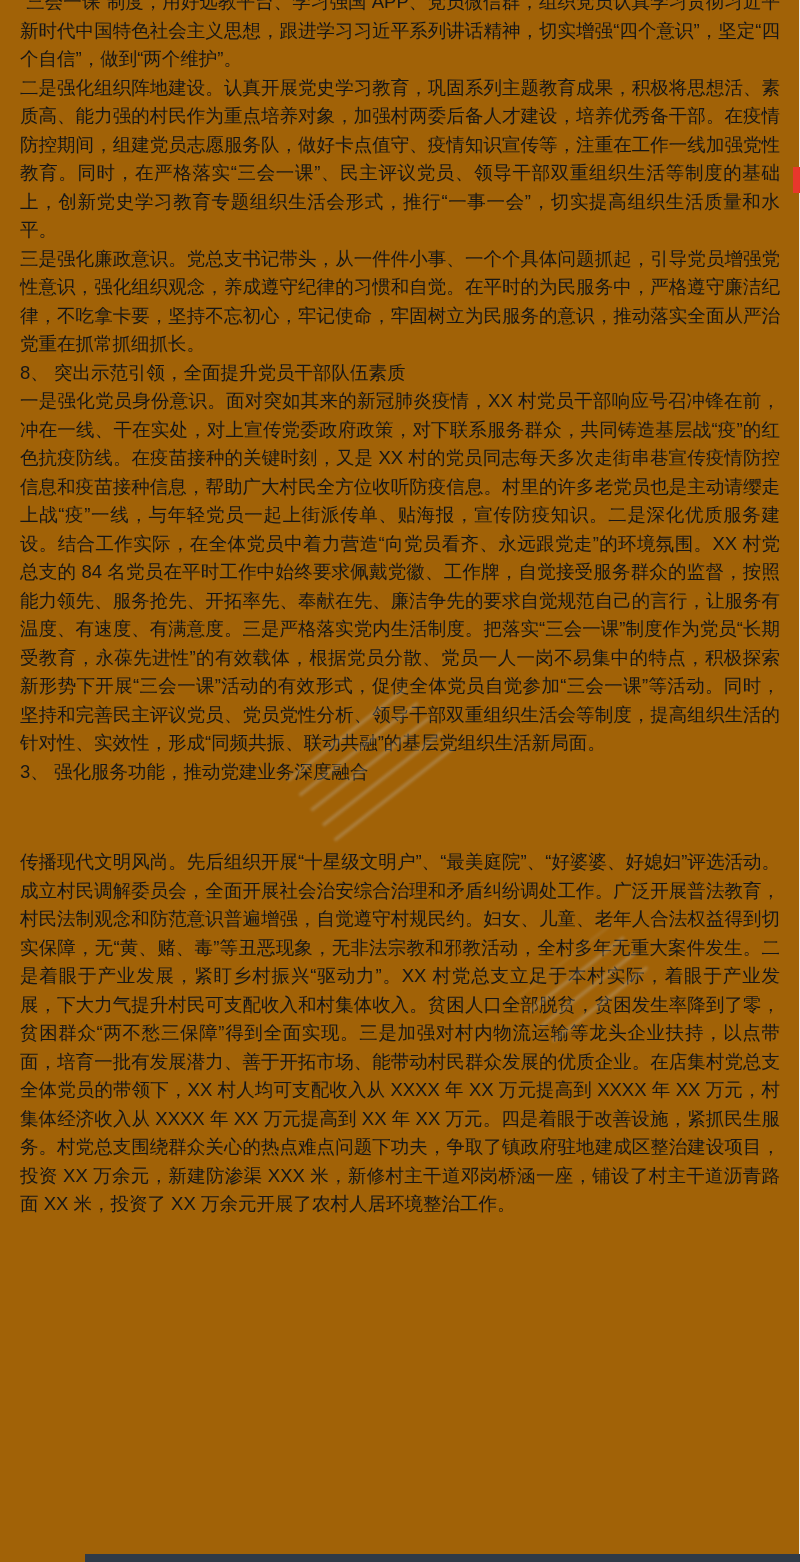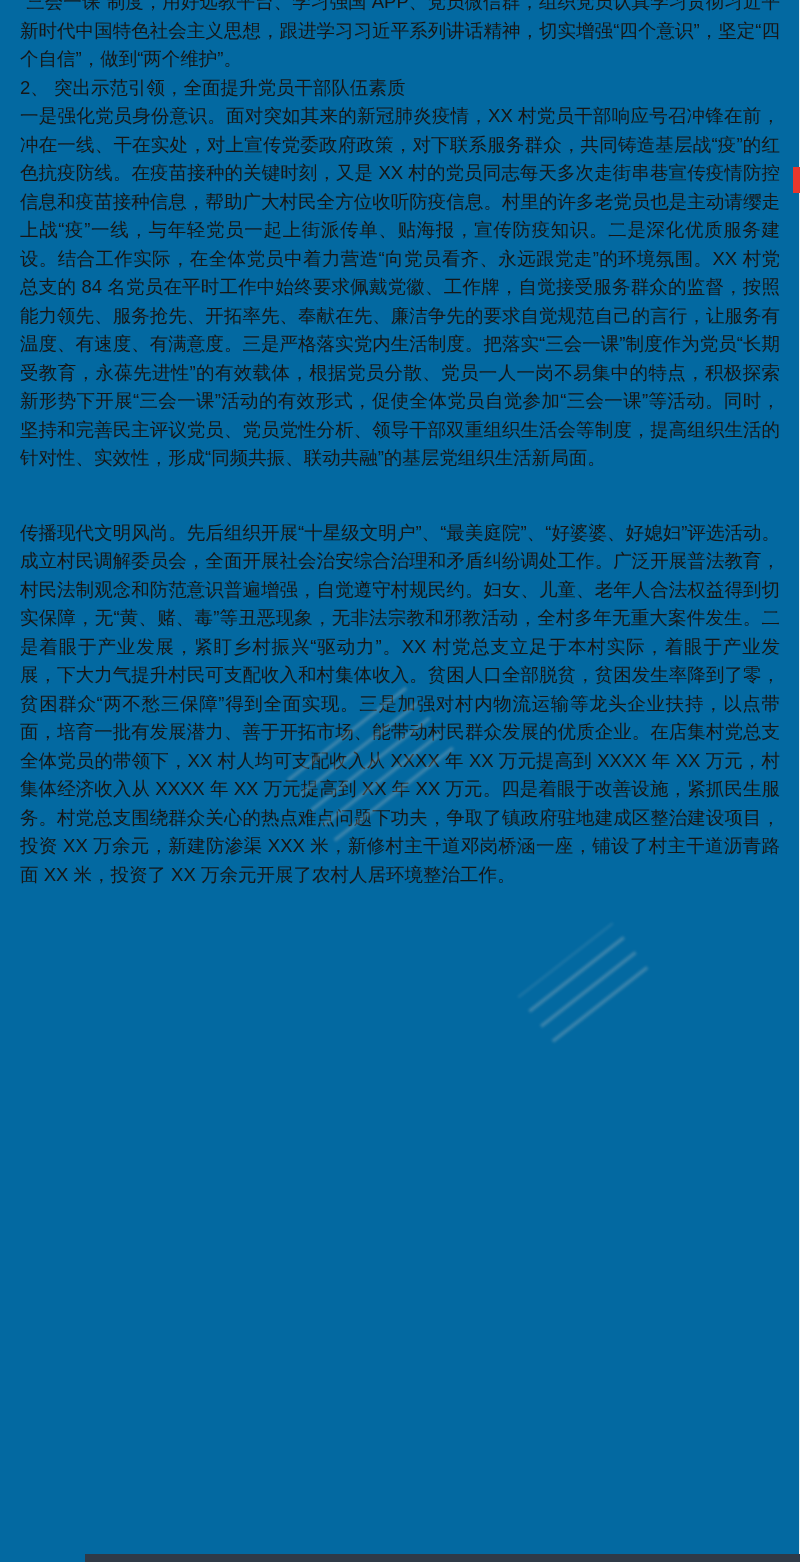--- a/index.html
+++ b/index.html
@@ -10,40 +10,40 @@
   body {
     width: 800px;
     height: 1562px;
     overflow: hidden;
     font-family: "Liberation Sans", "DejaVu Sans", sans-serif;
   }
   .page {
     position: relative;
     width: 800px;
     height: 1562px;
-    background: #0369a1;
+    background: #a16207;
     overflow: hidden;
   }
   .content {
     position: absolute;
     top: -12px;
     left: 20px;
     width: 760px;
     font-size: 18.5px;
     line-height: 28.5px;
     color: #161616;
     text-align: justify;
     word-break: break-all;
   }
   .content p {
     margin: 0;
     padding: 0;
   }
   p.page-gap {
-    margin-top: 46px;
+    margin-top: 62px;
   }
   
   .watermark {
     position: absolute;
     width: 150px;
     height: 96px;
     transform: rotate(-38deg);
     opacity: 0.35;
     filter: blur(1.6px);
     background: repeating-linear-gradient(
@@ -80,22 +80,25 @@
     background: #2f3a47;
   }
 </style>
 </head>
 <body>
 
 <div class="page">
 
   <div class="content">
     <p>“三会一课”制度，用好远教平台、学习强国 APP、党员微信群，组织党员认真学习贯彻习近平新时代中国特色社会主义思想，跟进学习习近平系列讲话精神，切实增强“四个意识”，坚定“四个自信”，做到“两个维护”。</p>
-    <p>2、 突出示范引领，全面提升党员干部队伍素质</p>
+    <p>二是强化组织阵地建设。认真开展党史学习教育，巩固系列主题教育成果，积极将思想活、素质高、能力强的村民作为重点培养对象，加强村两委后备人才建设，培养优秀备干部。在疫情防控期间，组建党员志愿服务队，做好卡点值守、疫情知识宣传等，注重在工作一线加强党性教育。同时，在严格落实“三会一课”、民主评议党员、领导干部双重组织生活等制度的基础上，创新党史学习教育专题组织生活会形式，推行“一事一会”，切实提高组织生活质量和水平。</p>
+    <p>三是强化廉政意识。党总支书记带头，从一件件小事、一个个具体问题抓起，引导党员增强党性意识，强化组织观念，养成遵守纪律的习惯和自觉。在平时的为民服务中，严格遵守廉洁纪律，不吃拿卡要，坚持不忘初心，牢记使命，牢固树立为民服务的意识，推动落实全面从严治党重在抓常抓细抓长。</p>
+    <p>8、 突出示范引领，全面提升党员干部队伍素质</p>
     <p>一是强化党员身份意识。面对突如其来的新冠肺炎疫情，XX 村党员干部响应号召冲锋在前，冲在一线、干在实处，对上宣传党委政府政策，对下联系服务群众，共同铸造基层战“疫”的红色抗疫防线。在疫苗接种的关键时刻，又是 XX 村的党员同志每天多次走街串巷宣传疫情防控信息和疫苗接种信息，帮助广大村民全方位收听防疫信息。村里的许多老党员也是主动请缨走上战“疫”一线，与年轻党员一起上街派传单、贴海报，宣传防疫知识。二是深化优质服务建设。结合工作实际，在全体党员中着力营造“向党员看齐、永远跟党走”的环境氛围。XX 村党总支的 84 名党员在平时工作中始终要求佩戴党徽、工作牌，自觉接受服务群众的监督，按照能力领先、服务抢先、开拓率先、奉献在先、廉洁争先的要求自觉规范自己的言行，让服务有温度、有速度、有满意度。三是严格落实党内生活制度。把落实“三会一课”制度作为党员“长期受教育，永葆先进性”的有效载体，根据党员分散、党员一人一岗不易集中的特点，积极探索新形势下开展“三会一课”活动的有效形式，促使全体党员自觉参加“三会一课”等活动。同时，坚持和完善民主评议党员、党员党性分析、领导干部双重组织生活会等制度，提高组织生活的针对性、实效性，形成“同频共振、联动共融”的基层党组织生活新局面。</p>
+    <p>3、 强化服务功能，推动党建业务深度融合</p>
     <p class="page-gap">传播现代文明风尚。先后组织开展“十星级文明户”、“最美庭院”、“好婆婆、好媳妇”评选活动。成立村民调解委员会，全面开展社会治安综合治理和矛盾纠纷调处工作。广泛开展普法教育，村民法制观念和防范意识普遍增强，自觉遵守村规民约。妇女、儿童、老年人合法权益得到切实保障，无“黄、赌、毒”等丑恶现象，无非法宗教和邪教活动，全村多年无重大案件发生。二是着眼于产业发展，紧盯乡村振兴“驱动力”。XX 村党总支立足于本村实际，着眼于产业发展，下大力气提升村民可支配收入和村集体收入。贫困人口全部脱贫，贫困发生率降到了零，贫困群众“两不愁三保障”得到全面实现。三是加强对村内物流运输等龙头企业扶持，以点带面，培育一批有发展潜力、善于开拓市场、能带动村民群众发展的优质企业。在店集村党总支全体党员的带领下，XX 村人均可支配收入从 XXXX 年 XX 万元提高到 XXXX 年 XX 万元，村集体经济收入从 XXXX 年 XX 万元提高到 XX 年 XX 万元。四是着眼于改善设施，紧抓民生服务。村党总支围绕群众关心的热点难点问题下功夫，争取了镇政府驻地建成区整治建设项目，投资 XX 万余元，新建防渗渠 XXX 米，新修村主干道邓岗桥涵一座，铺设了村主干道沥青路面 XX 米，投资了 XX 万余元开展了农村人居环境整治工作。</p>
   </div>
 
   <div class="watermark wm-1"></div>
   <div class="watermark wm-2"></div>
 
   <div class="right-edge-line"></div>
   <div class="edge-marker"></div>
   <div class="bottom-bar"></div>
 

